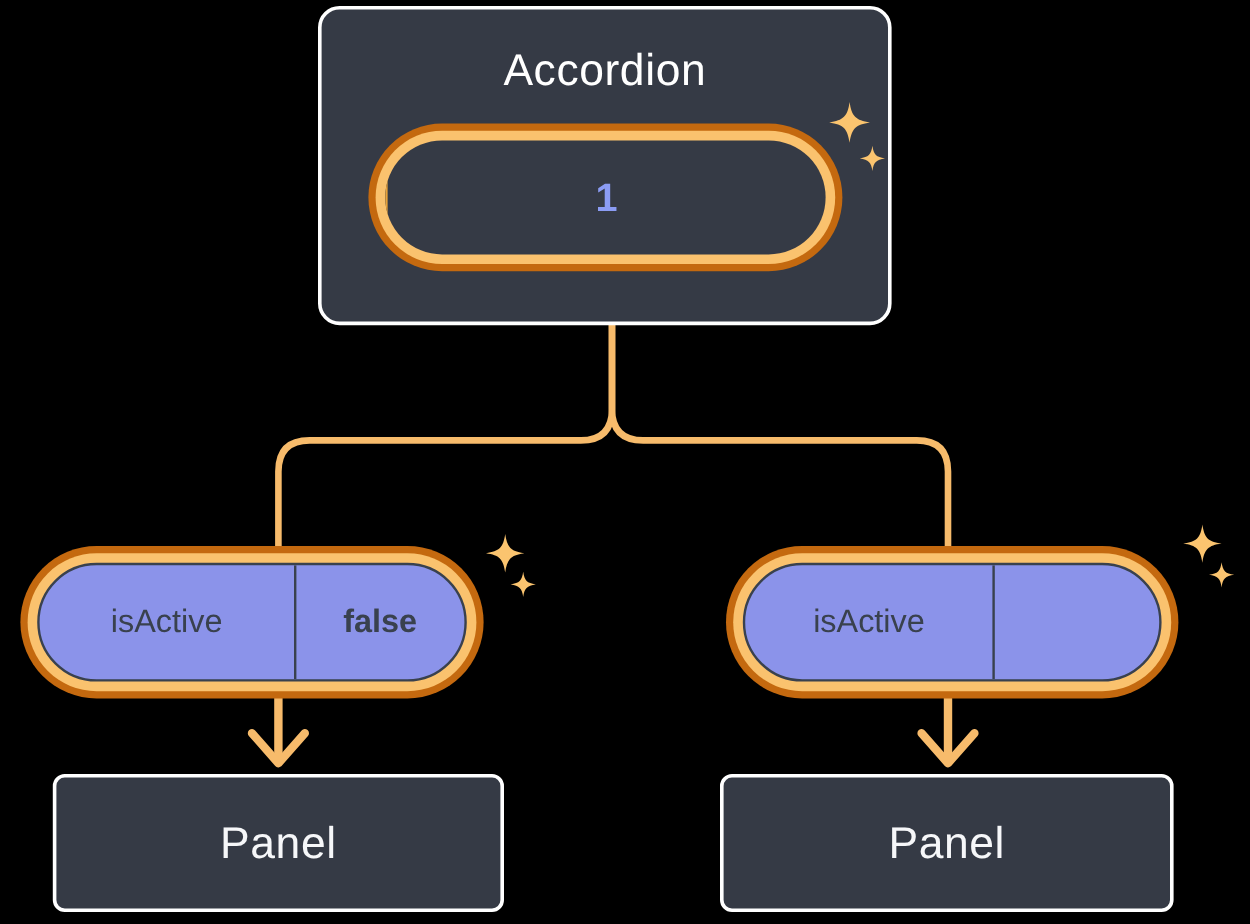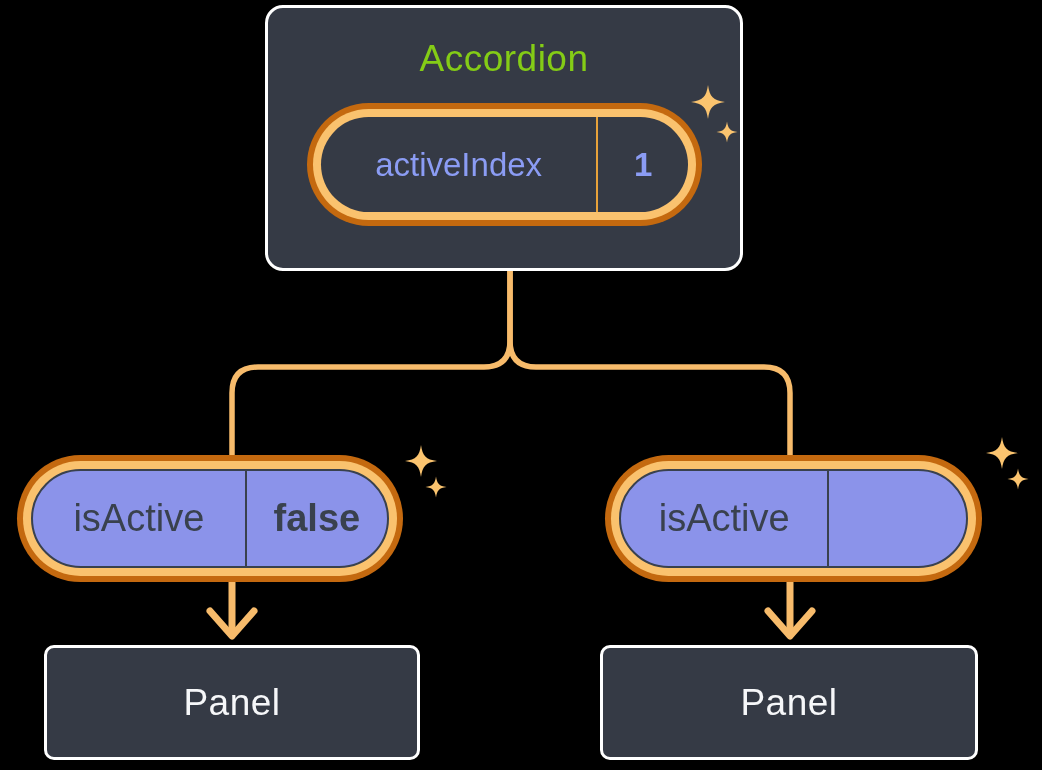--- a/index.html
+++ b/index.html
@@ -14,21 +14,21 @@
   .node{
     position:absolute;box-sizing:border-box;z-index:1;
     background:#353a45;border:3px solid #ffffff;
   }
   .node-accordion{left:265px;top:5px;width:478px;height:266px;border-radius:18px;}
   .node-panel{border-radius:10px;display:flex;align-items:center;justify-content:center;}
   .node-panel.left{left:44px;top:645px;width:376px;height:115px;}
   .node-panel.right{left:600px;top:645px;width:378px;height:115px;}
   .node-title{
     text-align:center;margin-top:30px;font-size:37px;font-weight:500;
-    color:#84cc16;letter-spacing:.5px;
+    color:#ffffff;letter-spacing:.5px;
   }
   .panel-label{font-size:37px;font-weight:500;color:#f6f7f9;letter-spacing:.5px;}
 
   
   .pill-outer{
     position:absolute;z-index:2;box-sizing:border-box;
     background:#c4690f;border-radius:999px;padding:6px;
   }
   .pill-mid{height:100%;box-sizing:border-box;background:#fac26e;border-radius:999px;padding:8px;}
   .pill-inner{
@@ -45,21 +45,21 @@
   .cell{display:flex;align-items:center;justify-content:center;}
   .cell.label{flex:0 0 59.8%;}
   .cell.value{flex:1;}
   .state-pill .cell.label{flex:0 0 75%;}
 
   .divider{width:2px;align-self:stretch;}
   .divider.orange{background:#e8a23a;}
   .divider.dark{background:#39414e;}
 
   .t-purple{color:#8b9cf4;font-size:33px;}
-  .t-dark{color:#39414e;font-size:38px;}
+  .t-dark{color:#39414e;font-size:27px;}
   .t-bold{font-weight:700;}
 </style>
 </head>
 <body>
 
 <div class="canvas">
 
   <svg class="layer under" width="1042" height="770" viewBox="0 0 1042 770">
     <path d="M510,271 L510,341 Q510,367 484,367 L258,367 Q232,367 232,393 L232,460" fill="none" stroke="#f7bb6b" stroke-width="5.5" stroke-linecap="round"></path>
     <path d="M510,271 L510,341 Q510,367 536,367 L764,367 Q790,367 790,393 L790,460" fill="none" stroke="#f7bb6b" stroke-width="5.5" stroke-linecap="round"></path>
@@ -73,21 +73,20 @@
     </g>
   </svg>
 
   <div class="node node-accordion">
     <div class="node-title">Accordion</div>
   </div>
 
   <div class="pill-outer state-pill">
     <div class="pill-mid">
       <div class="pill-inner dark">
-        <div class="cell label t-purple">activeIndex</div>
         <div class="divider orange"></div>
         <div class="cell value t-purple t-bold">1</div>
       </div>
     </div>
   </div>
 
   <div class="pill-outer prop-pill left">
     <div class="pill-mid">
       <div class="pill-inner purple">
         <div class="cell label t-dark">isActive</div>

